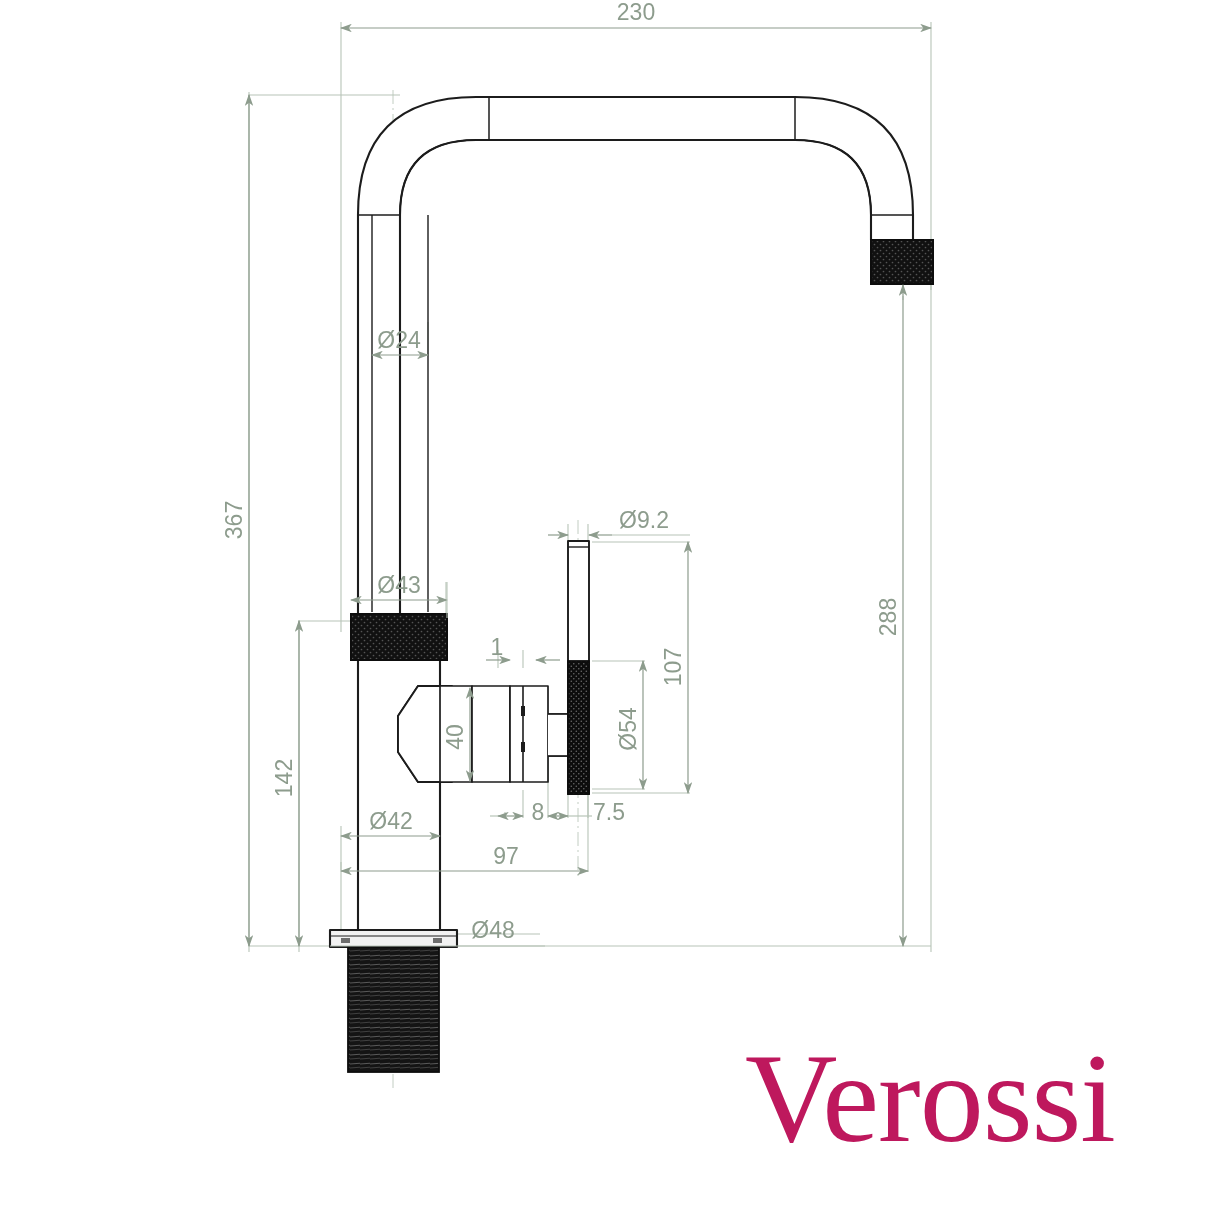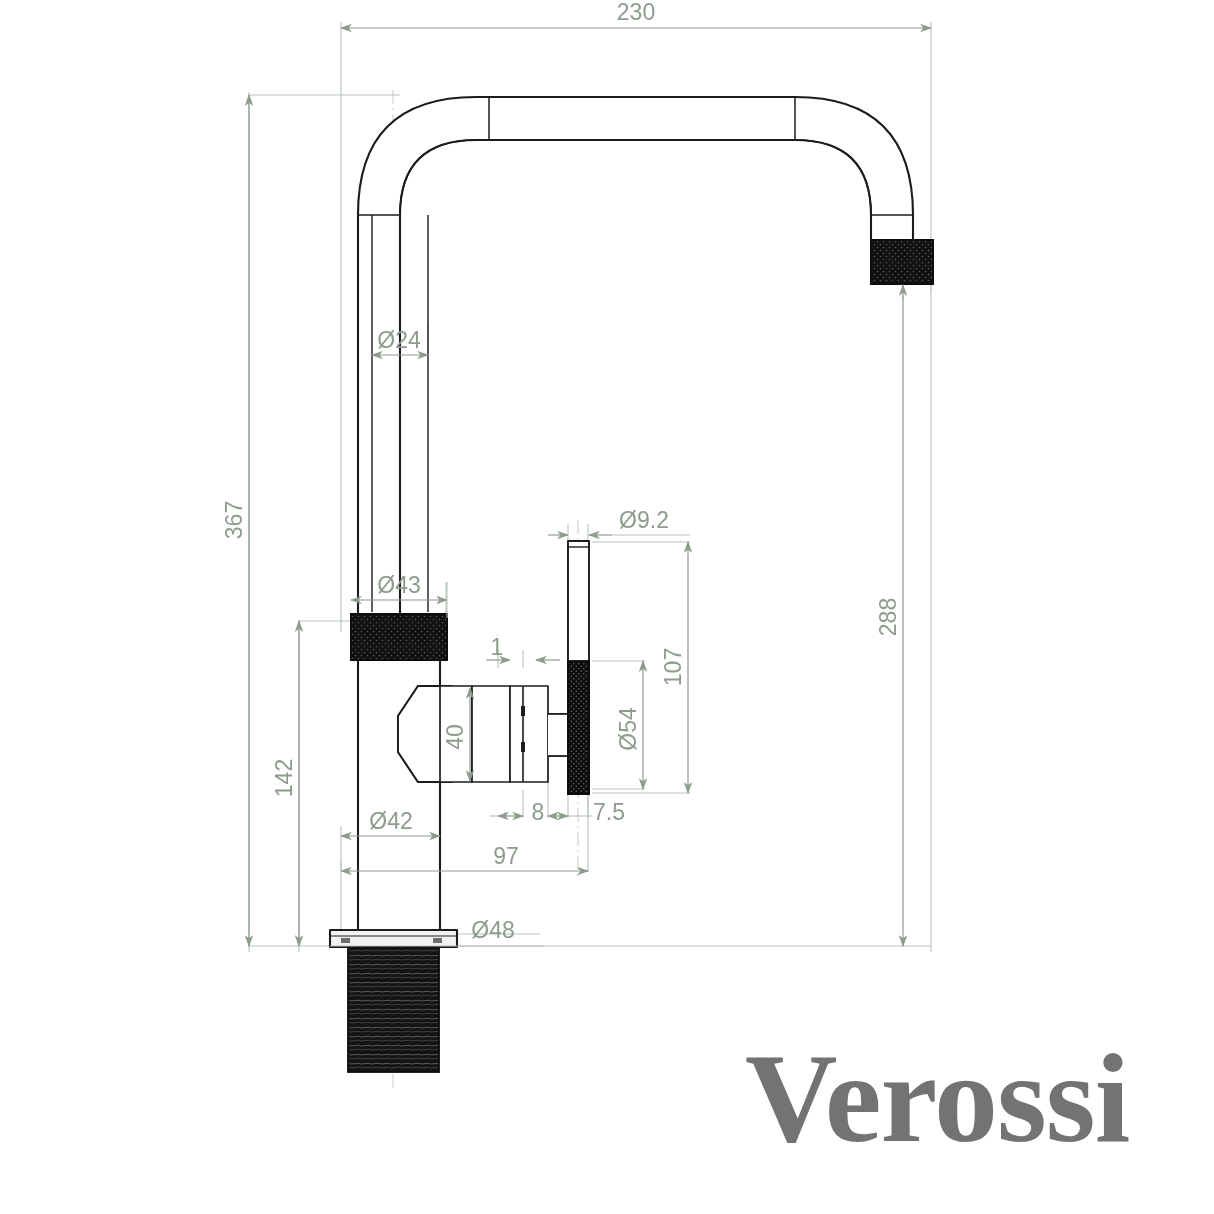--- a/index.html
+++ b/index.html
@@ -14,24 +14,24 @@
   .logo-wrap{
     position:absolute;
     left:745px; top:1025px;
     width:400px; height:145px;
     display:flex; align-items:center; justify-content:flex-start;
   }
   .logo-text{
     font-family:"Liberation Serif", serif;
     font-size:128px;
     line-height:1;
-    color:#737373;
+    color:#be185d;
     letter-spacing:-1px;
     white-space:nowrap;
-    font-weight:700;
+    font-weight:400;
   }
 </style>
 </head>
 <body>
 
 <div id="stage">
 
   <svg id="drawing" width="1214" height="1214" viewBox="0 0 1214 1214">
 
     <defs>

